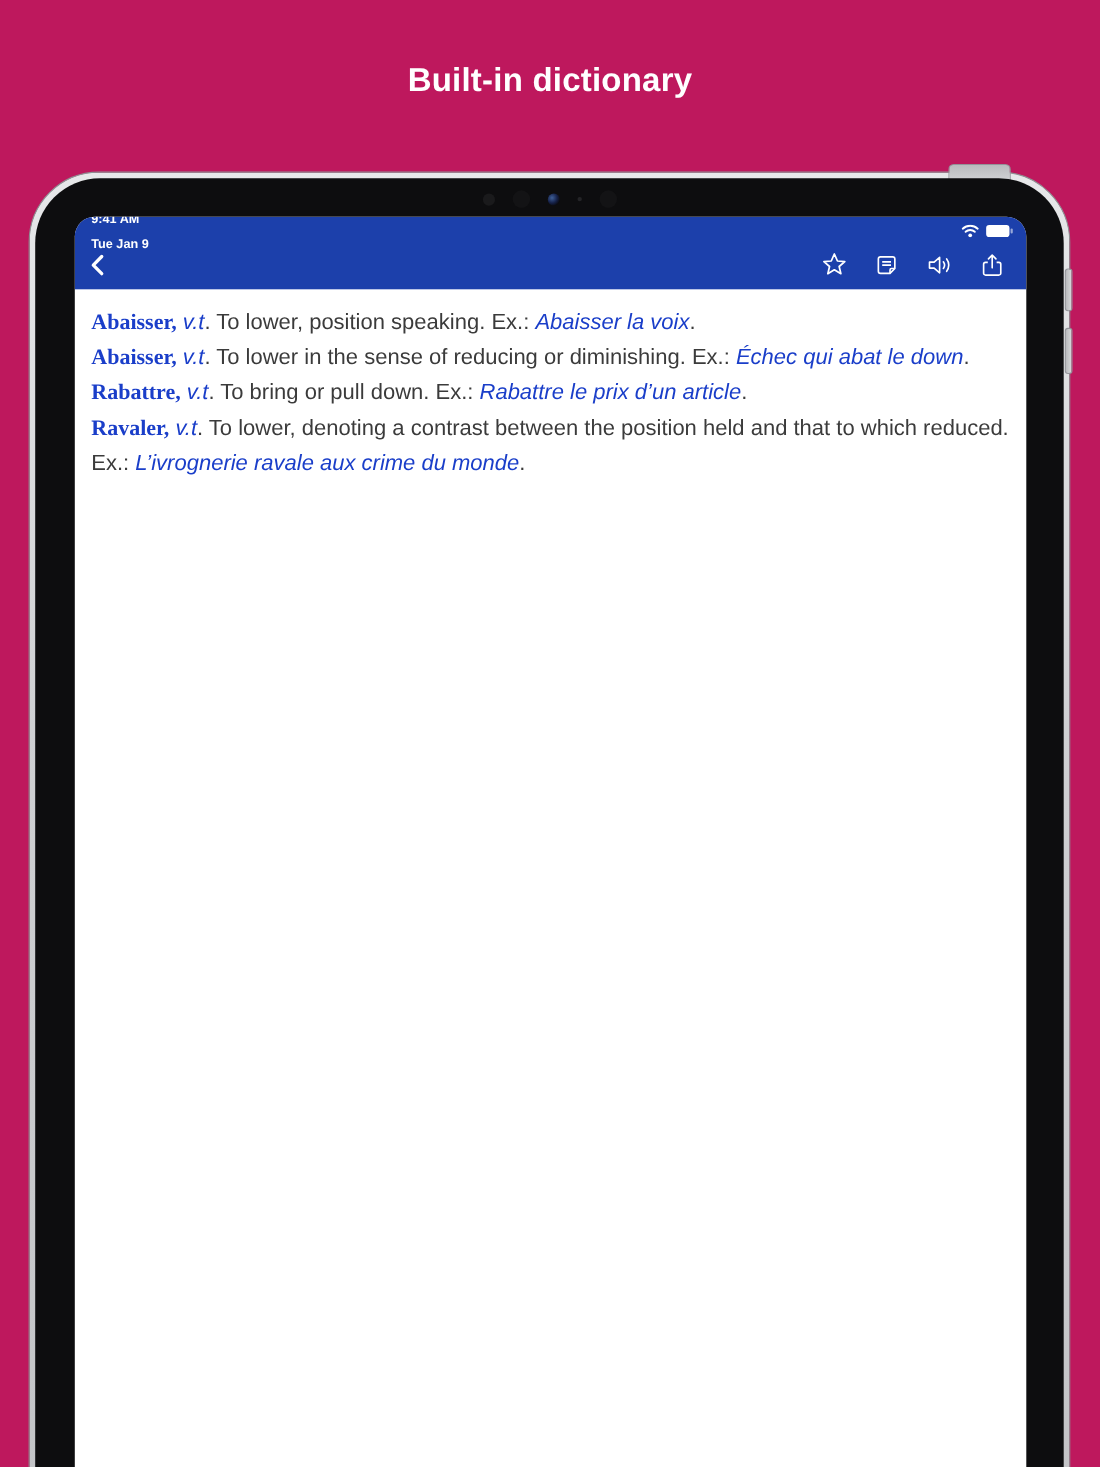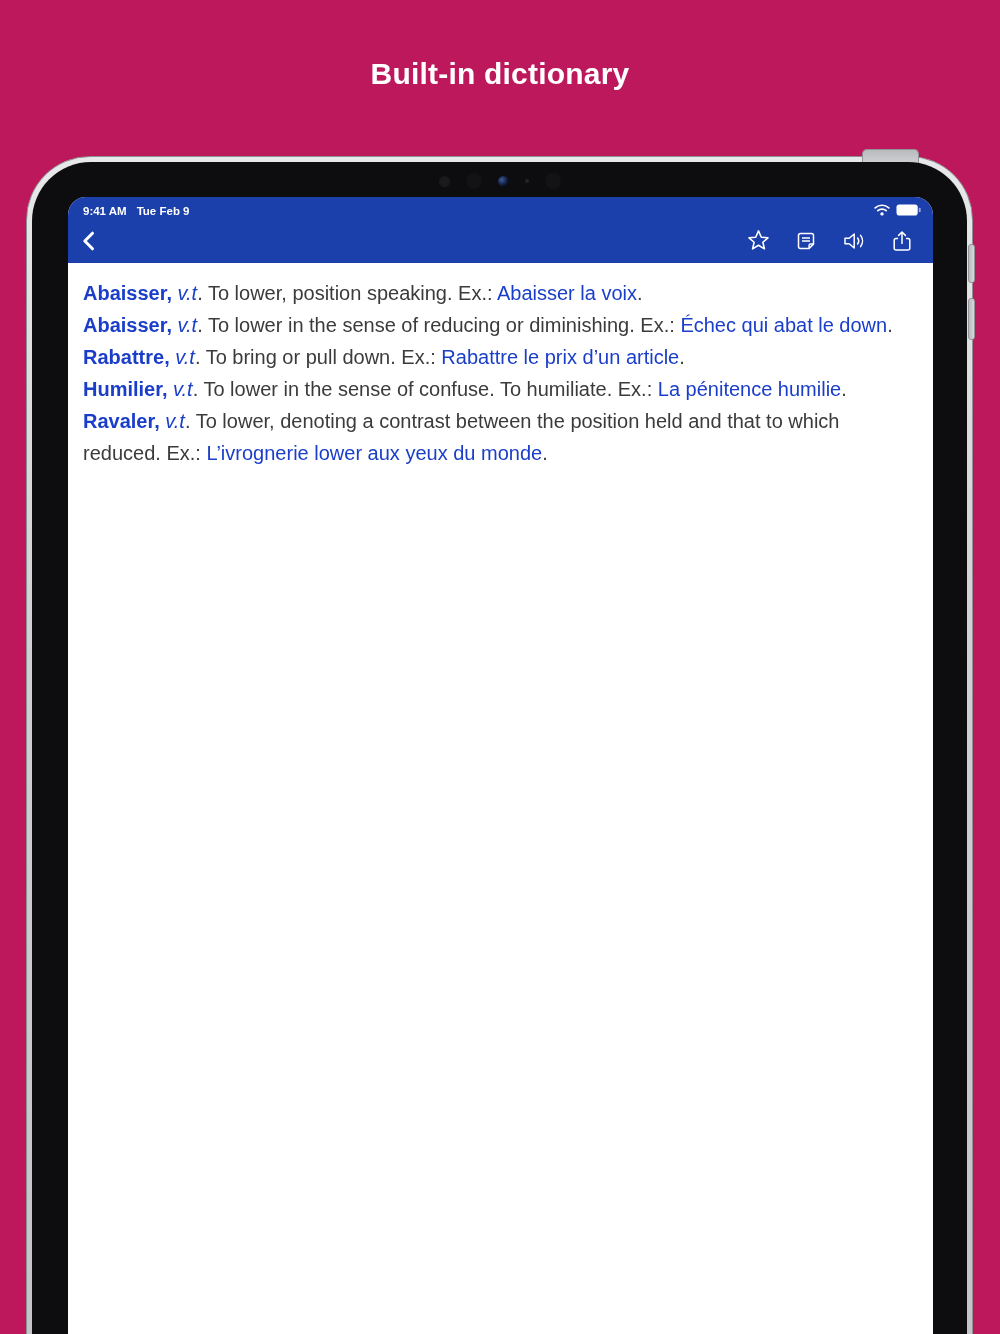--- a/index.html
+++ b/index.html
@@ -89,21 +89,21 @@
   .status-bar {
     height: 24px;
     display: flex;
     align-items: center;
     justify-content: space-between;
     padding: 2px 12px 0 15px;
     color: #ffffff;
     font-size: 11.5px;
     font-weight: bold;
   }
-  .status-left  { display: flex; gap: 10px; }
+  .status-left  { display: flex; gap: 10px; flex-direction: column; }
   .status-right { display: flex; align-items: center; gap: 6px; }
   .nav-bar {
     height: 38px;
     display: flex;
     align-items: center;
     padding: 0 18px 2px 6px;
   }
   .back-btn {
     width: 30px; height: 30px;
     background: none; border: none; padding: 0;
@@ -123,23 +123,23 @@
     cursor: pointer;
   }
   
   .content {
     padding: 14px 15px 0 15px;
     font-size: 20px;
     line-height: 32px;
     color: #3b3b3b;
   }
   .entry { margin: 0; }
-  .hw  { color: #1a3ec9; font-weight: bold; }
+  .hw  { color: #1a3ec9; font-weight: bold; font-family: Liberation Serif, serif; }
   .pos { color: #1a3ec9; font-style: italic; }
-  .ex  { color: #1a3ec9; }
+  .ex  { color: #1a3ec9; font-style: italic; }
 </style>
 </head>
 <body>
 
 <div class="stage">
 
   <h1 class="hero-title">Built-in dictionary</h1>
 
   <div class="device">
     <div class="power-button"></div>
@@ -156,21 +156,21 @@
         <span class="sensor-l"></span>
       </div>
 
       <div class="screen">
 
         <div class="app-header">
 
           <div class="status-bar">
             <div class="status-left">
               <span>9:41 AM</span>
-              <span>Tue Feb 9</span>
+              <span>Tue Jan 9</span>
             </div>
             <div class="status-right">
               <span>
                 <svg viewBox="0 0 16 12" width="16" height="12">
                   <path d="M1.2 3.9 a10 10 0 0 1 13.6 0" fill="none" stroke="#fff" stroke-width="1.7" stroke-linecap="round"></path>
                   <path d="M3.8 6.7 a6.2 6.2 0 0 1 8.4 0" fill="none" stroke="#fff" stroke-width="1.7" stroke-linecap="round"></path>
                   <circle cx="8" cy="9.9" r="1.7" fill="#fff"></circle>
                 </svg>
               </span>
               <span>
@@ -232,23 +232,22 @@
         <div class="content">
 
           <div id="entries">
             <p class="entry"><span class="hw">Abaisser,</span> <span class="pos">v.t</span><span class="def">. To lower, position speaking. Ex.: </span><span class="ex">Abaisser la voix</span><span class="def">.</span></p>
 
 
             <p class="entry"><span class="hw">Abaisser,</span> <span class="pos">v.t</span><span class="def">. To lower in the sense of reducing or diminishing. Ex.: </span><span class="ex">Échec qui abat le down</span><span class="def">.</span></p>
 
             <p class="entry"><span class="hw">Rabattre,</span> <span class="pos">v.t</span><span class="def">. To bring or pull down. Ex.: </span><span class="ex">Rabattre le prix d’un article</span><span class="def">.</span></p>
 
-            <p class="entry"><span class="hw">Humilier,</span> <span class="pos">v.t</span><span class="def">. To lower in the sense of confuse. To humiliate. Ex.: </span><span class="ex">La pénitence humilie</span><span class="def">.</span></p>
-
-
-            <p class="entry"><span class="hw">Ravaler,</span> <span class="pos">v.t</span><span class="def">. To lower, denoting a contrast between the position held and that to which reduced. Ex.: </span><span class="ex">L’ivrognerie lower aux yeux du monde</span><span class="def">.</span></p>
+
+
+            <p class="entry"><span class="hw">Ravaler,</span> <span class="pos">v.t</span><span class="def">. To lower, denoting a contrast between the position held and that to which reduced. Ex.: </span><span class="ex">L’ivrognerie ravale aux crime du monde</span><span class="def">.</span></p>
           </div>
         </div>
 
       </div>
     </div>
   </div>
 </div>
 
 </body></html>

